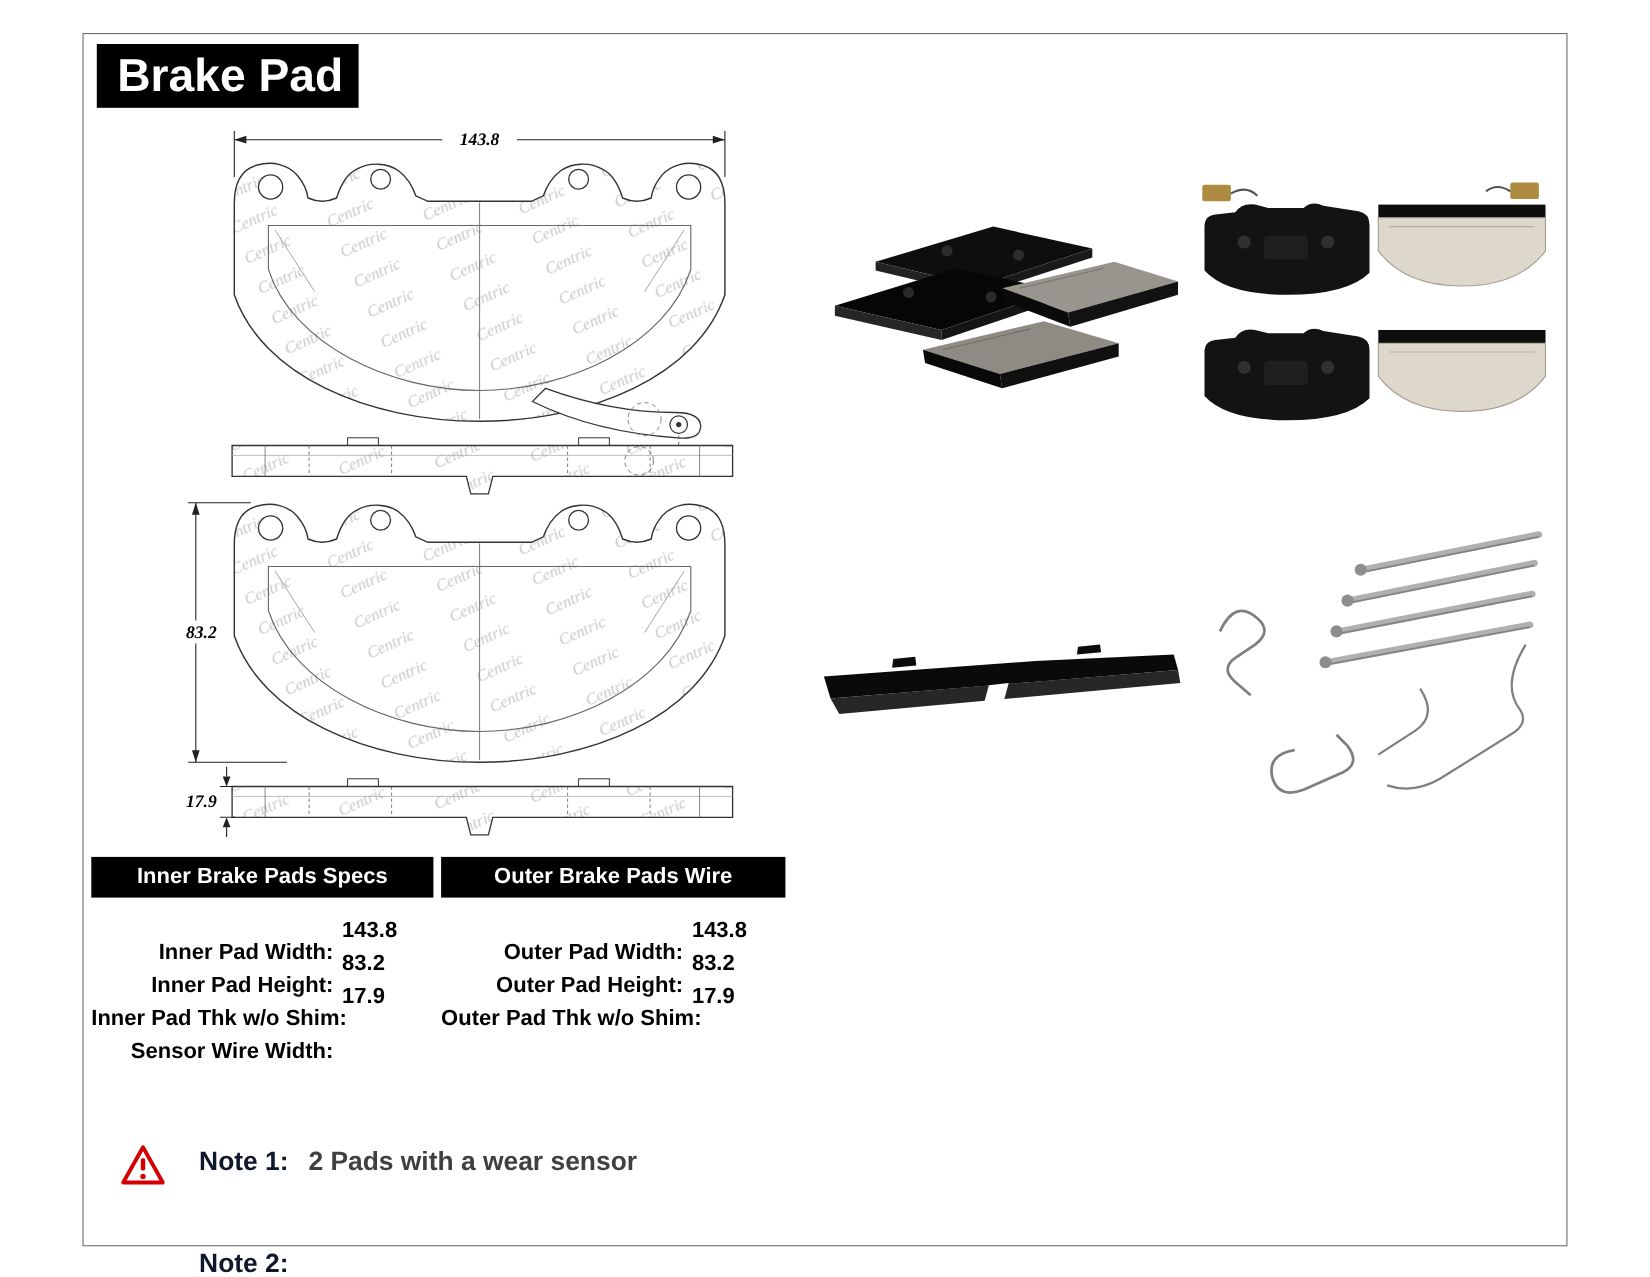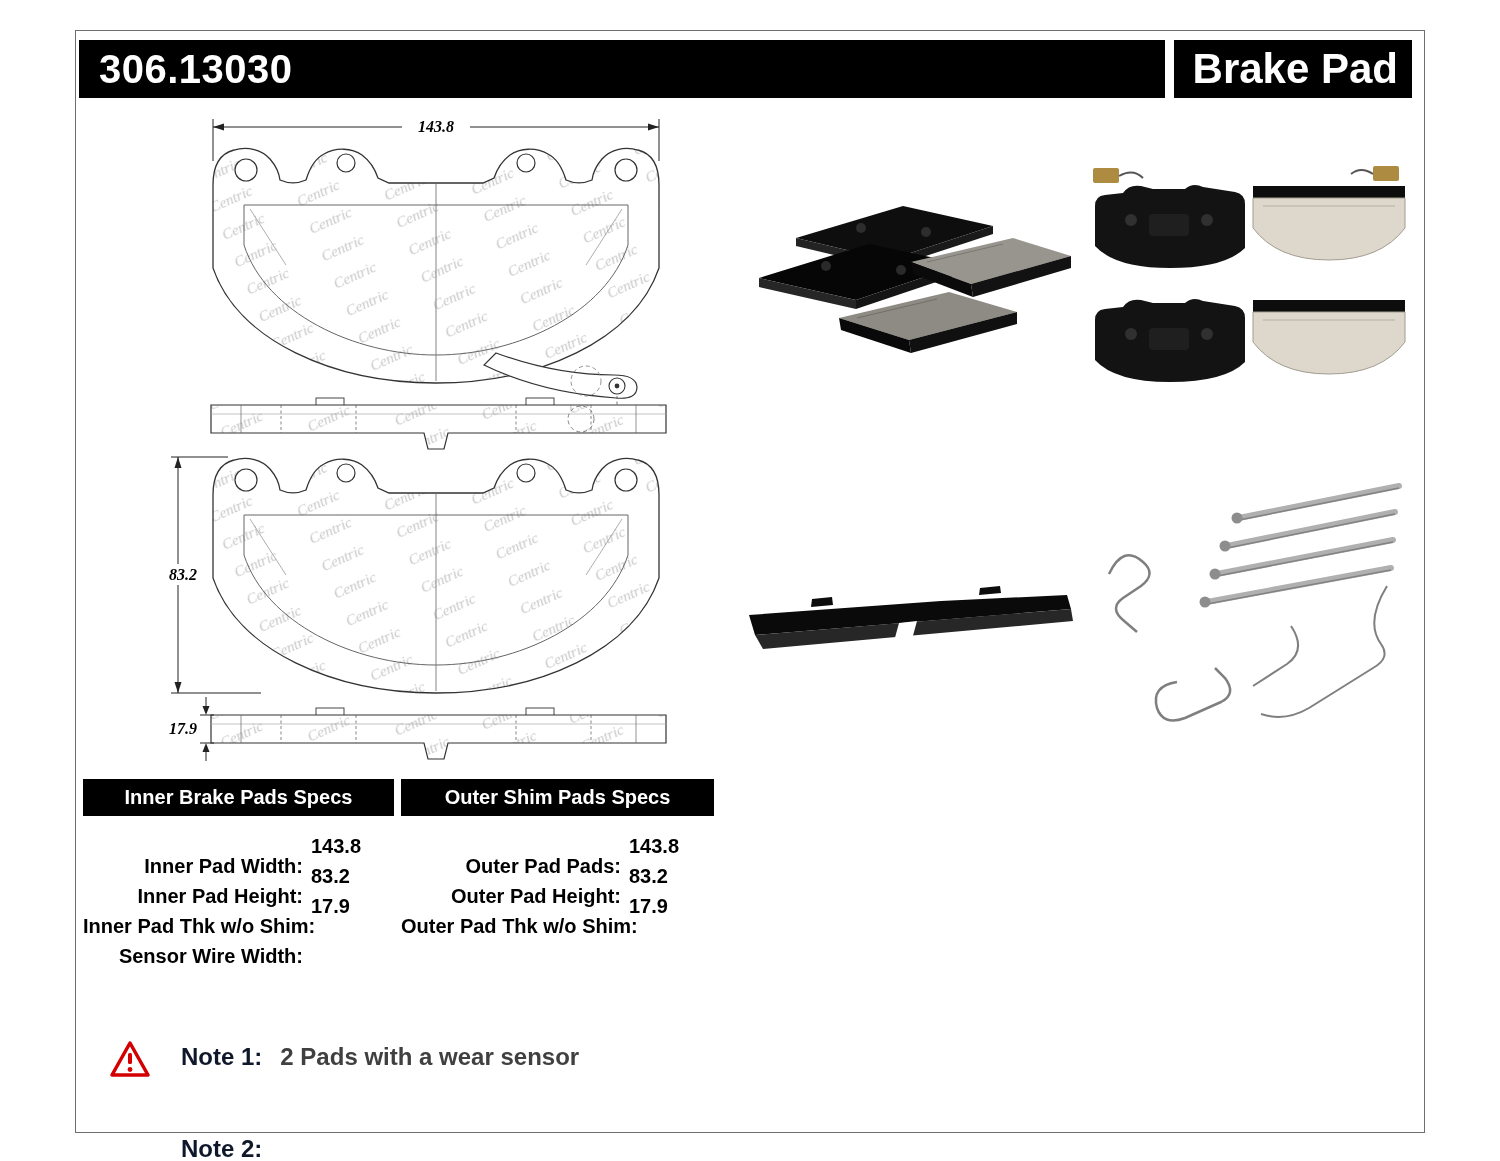--- a/index.html
+++ b/index.html
@@ -54,23 +54,20 @@
   .wm-text { font-family:"Liberation Serif", serif; font-style:italic; font-size:15px; fill:#c8c8c8; }
   .dim-label { font-family:"Liberation Serif", serif; font-style:italic; font-weight:bold; font-size:16px; fill:#000; }
   .dim-stroke { stroke:#222; stroke-width:1; }
 </style>
 </head>
 <body>
 
 <div class="page">
 
   <header class="titlebar">
-    <div class="titlebar-left">
-      <span class="part-number">306.13030</span>
-    </div>
     <div class="titlebar-gap"></div>
     <div class="titlebar-right">
       <span class="product-name">Brake Pad</span>
     </div>
   </header>
 
   <svg class="drawing-svg" width="570" height="660" viewBox="0 0 570 660">
     <defs>
       <pattern id="wm" width="82" height="30" patternUnits="userSpaceOnUse" patternTransform="rotate(-24)">
         <rect width="82" height="30" fill="#ffffff"></rect>
@@ -244,21 +241,21 @@
     </g>
     <g fill="none" stroke="#7f7f7f" stroke-width="2.5">
       <path d="M28 118 q14 -30 34 -12 q14 12 -2 24 l-18 12 q-14 10 0 22 l14 12"></path>
       <path d="M96 226 q-26 4 -20 26 q6 18 28 10 l36 -16 q16 -8 4 -24 l-10 -10"></path>
       <path d="M306 130 q-22 36 -6 58 q10 14 -8 24 l-64 40 q-24 14 -48 6" stroke-width="2"></path>
       <path d="M210 170 q16 24 -4 38 l-34 22" stroke-width="2"></path>
     </g>
   </svg>
 
   <div class="spec-header inner">Inner Brake Pads Specs</div>
-  <div class="spec-header outer">Outer Shim Pads Specs</div>
+  <div class="spec-header outer">Outer Brake Pads Wire</div>
 
   <div class="spec-col inner-col">
     <div class="spec-row">
       <span class="spec-label">Inner Pad Width:</span>
       <span class="spec-value">143.8</span>
     </div>
     <div class="spec-row">
       <span class="spec-label">Inner Pad Height:</span>
       <span class="spec-value">83.2</span>
     </div>
@@ -267,21 +264,21 @@
       <span class="spec-value">17.9</span>
     </div>
     <div class="spec-row">
       <span class="spec-label">Sensor Wire Width:</span>
       <span class="spec-value"></span>
     </div>
   </div>
 
   <div class="spec-col outer-col">
     <div class="spec-row">
-      <span class="spec-label">Outer Pad Pads:</span>
+      <span class="spec-label">Outer Pad Width:</span>
       <span class="spec-value">143.8</span>
     </div>
     <div class="spec-row">
       <span class="spec-label">Outer Pad Height:</span>
       <span class="spec-value">83.2</span>
     </div>
     <div class="spec-row">
       <span class="spec-label">Outer Pad Thk w/o Shim:</span>
       <span class="spec-value">17.9</span>
     </div>

